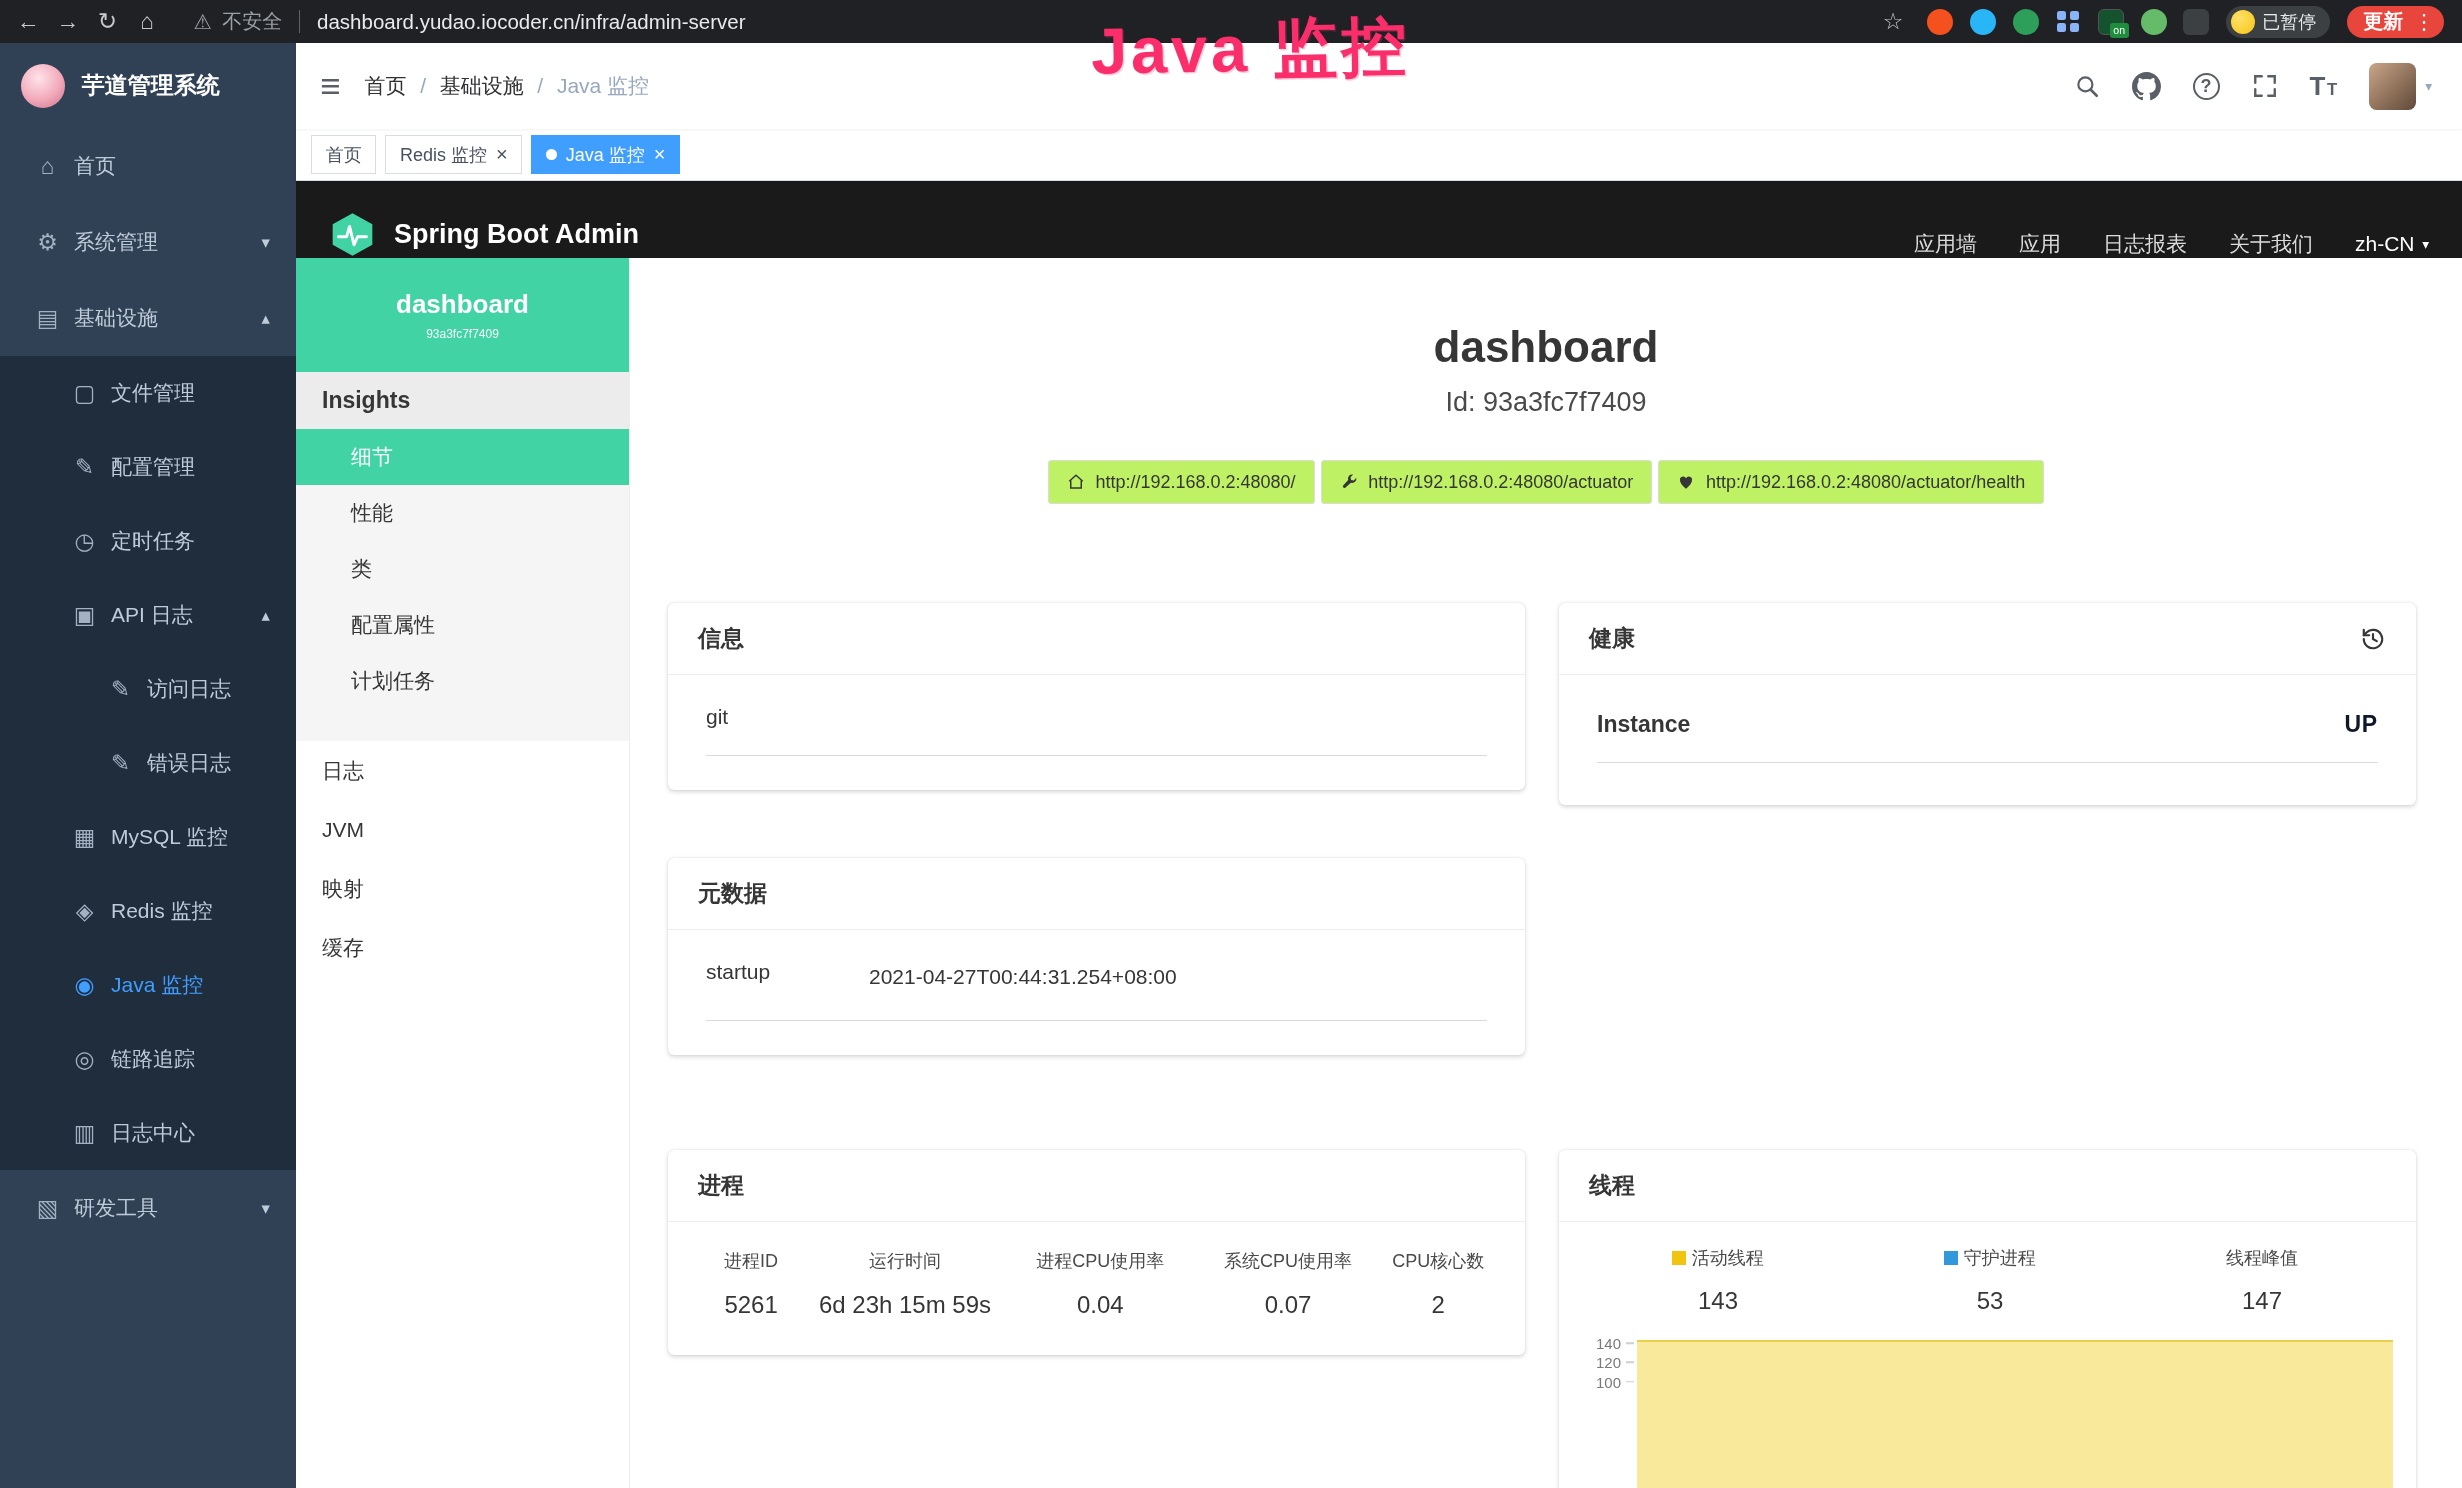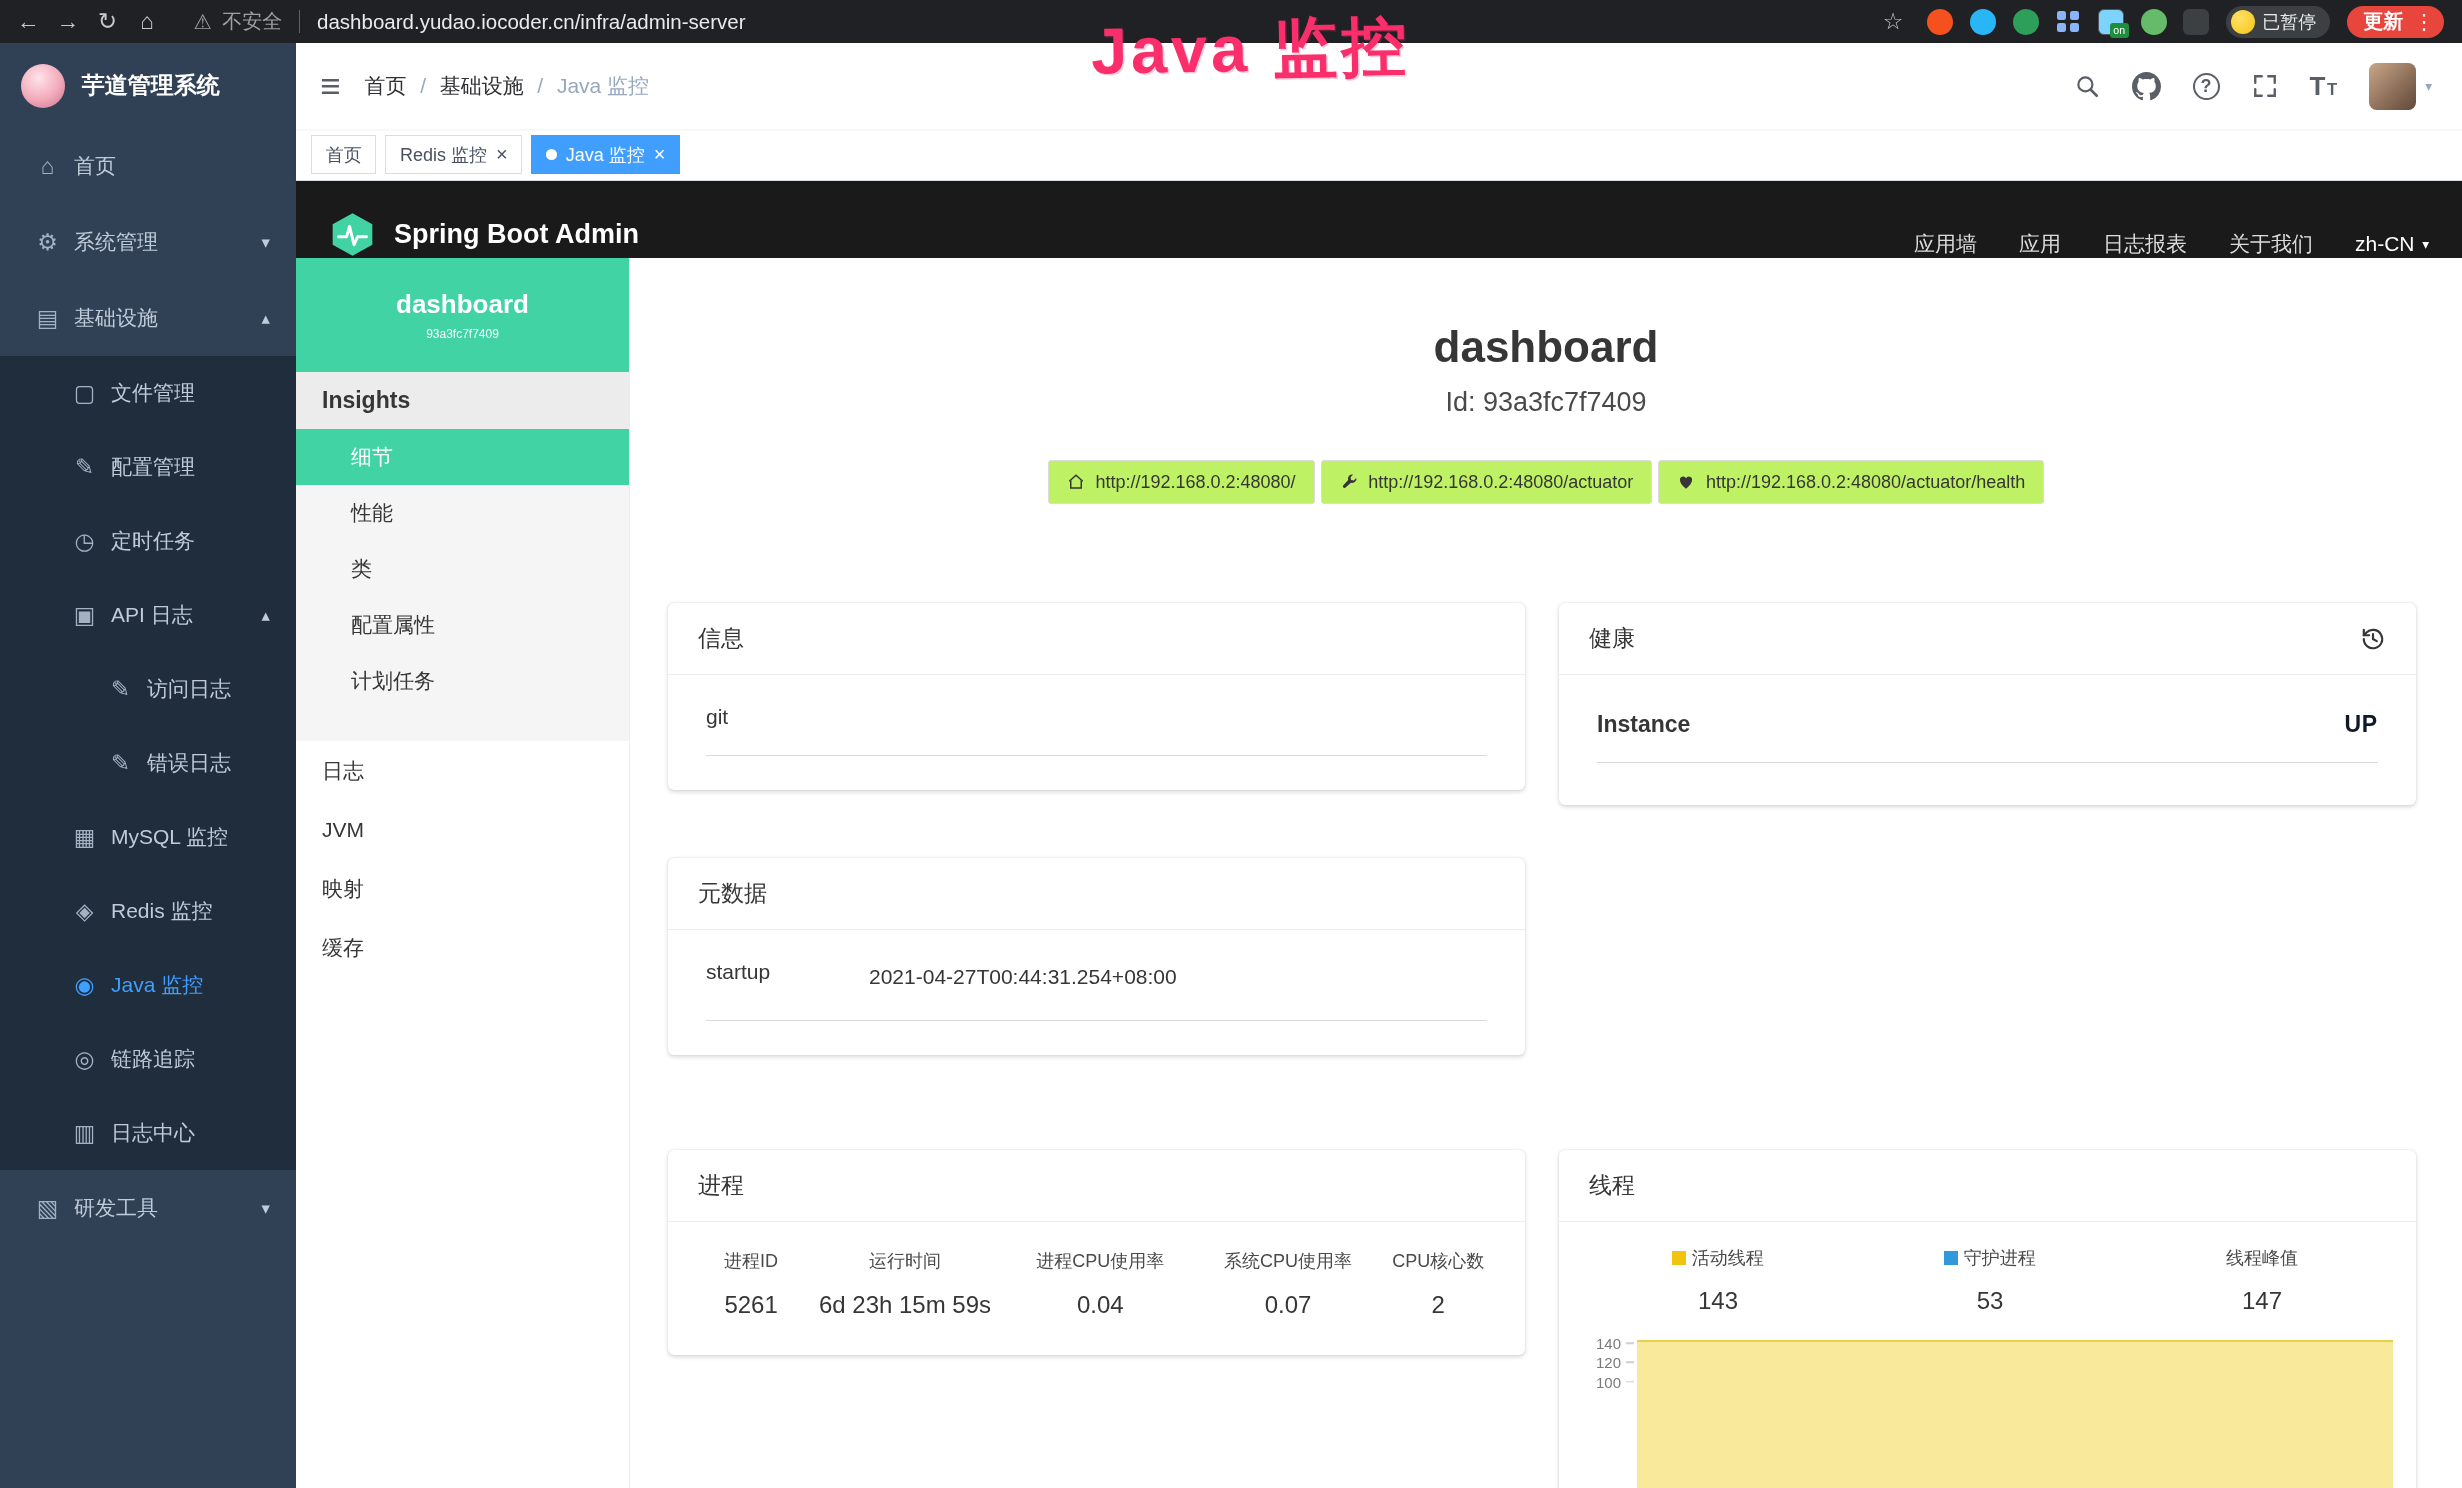--- a/index.html
+++ b/index.html
@@ -116,21 +116,21 @@
   .page-title{text-align:center;font-size:44px;font-weight:600;color:#363636}
   .page-sub{text-align:center;font-size:27px;color:#4a4a4a;margin-top:15px}
   .links{display:flex;justify-content:center;gap:6px;margin-top:42px}
   .link-chip{display:flex;align-items:center;gap:10.6px;border:0.8px solid #dbdbdb;border-radius:3px;background:#bef264;
     padding:10.6px 18px;font-size:18px;color:#363636;cursor:pointer;white-space:nowrap}
 
   .cards{display:grid;grid-template-columns:857px 857px;column-gap:34px;row-gap:53px;
     margin:99px 0 0 38px;align-items:start}
   .card{background:#fff;border-radius:6px;box-shadow:0 1.5px 4.6px rgba(10,10,10,.16),0 0 1.5px rgba(10,10,10,.10)}
   .card-h{display:flex;align-items:center;justify-content:space-between;padding:20px 30px;
-    border-bottom:0.8px solid #ededed;font-size:23px;font-weight:400;color:#363636}
+    border-bottom:0.8px solid #ededed;font-size:23px;font-weight:700;color:#363636}
   .card.info{grid-column:1;grid-row:1}
   .card.health{grid-column:2;grid-row:1}
   .card.meta{grid-column:1;grid-row:2}
   .card.process{grid-column:1;grid-row:3;margin-top:42px}
   .card.threads{grid-column:2;grid-row:3;margin-top:42px}
 
   .kv{padding:30px 38px 34px}
   .kv-row{display:flex;border-bottom:0.8px solid #dbdbdb;padding-bottom:26px}
   .kv-key{width:163px;font-size:21px;color:#363636;flex-shrink:0}
   .kv-val{font-size:21px;color:#363636;line-height:1.62}
@@ -182,21 +182,21 @@
     <span class="ext circle" style="background:#29b6f6"></span>
     <span class="ext circle" style="background:#2e9e5b"></span>
     <span class="ext">
       <span class="ext-dots">
           <i></i>
           <i></i>
           <i></i>
           <i></i>
         </span>
     </span>
-    <span class="ext" style="background:#7dd3fc;border:0.8px solid #505357">
+    <span class="ext" style="background:#14532d;border:0.8px solid #505357">
       <span class="on-badge">on</span>
     </span>
     <span class="ext circle" style="background:#66bb6a"></span>
     <span class="ext" style="background:#3c4043"></span>
     <span class="profile-pill">
       <span class="emoji-face"></span>
       <span>已暂停</span>
     </span>
     <span class="update-pill">
       <span>更新</span>

